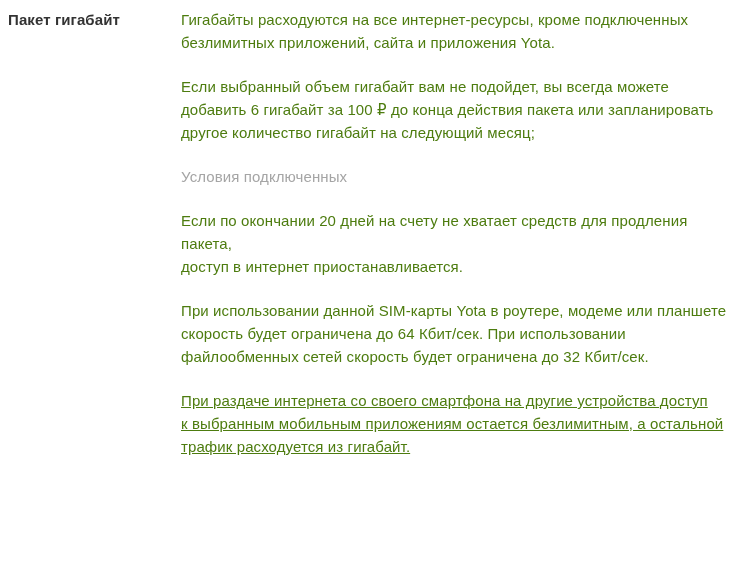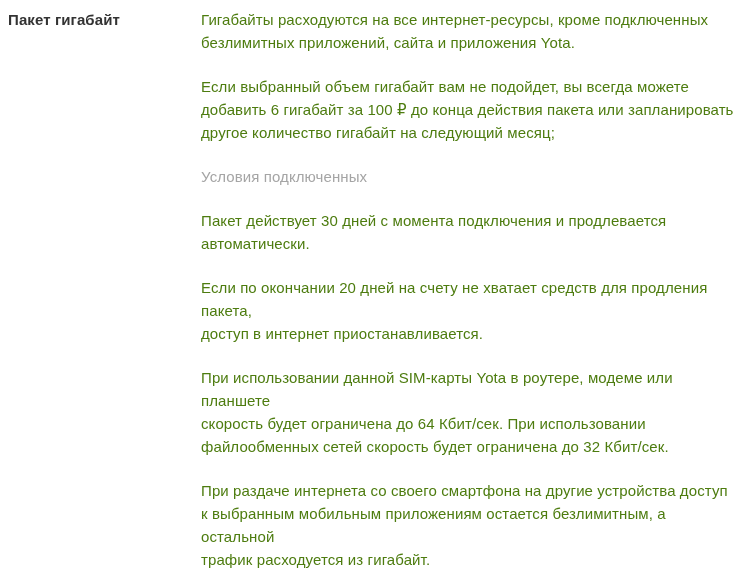--- a/index.html
+++ b/index.html
@@ -1,15 +1,15 @@
 <!DOCTYPE html>
 <html><head>
 <meta charset="utf-8">
 <style>
-  * { margin: 0; padding: 0; box-sizing: border-box; gap: 20px; }
+  * { margin: 0; padding: 0; box-sizing: border-box; }
   html, body {
     width: 744px;
     height: 583px;
     background: #ffffff;
     font-family: "Liberation Sans", "DejaVu Sans", sans-serif;
     overflow: hidden;
   }
   .row {
     display: flex;
     align-items: flex-start;
@@ -34,41 +34,39 @@
     padding-right: 10px;
   }
   .block {
     font-size: 15px;
     line-height: 23px;
     color: #4d7c0f;
     white-space: pre-line;
     margin-bottom: 21px;
     letter-spacing: 0.1px;
   }
-  .block:last-child { margin-bottom: 0; }
+  .block:last-child { margin-bottom: 0; text-decoration: underline; }
   .subheading {
     color: #a5a5a5;
   }
 </style>
 </head>
 <body>
 
 <div class="row">
   <div class="term-cell">
     <div class="term">Пакет гигабайт</div>
   </div>
   <div class="desc-cell">
     <div class="block">Гигабайты расходуются на все интернет-ресурсы, кроме подключенных
 безлимитных приложений, сайта и приложения Yota.</div>
     <div class="block">Если выбранный объем гигабайт вам не подойдет, вы всегда можете
 добавить 6 гигабайт за 100 ₽ до конца действия пакета или запланировать
 другое количество гигабайт на следующий месяц;</div>
     <div class="block subheading">Условия подключенных</div>
-    <div class="block">Пакет действует 30 дней с момента подключения и продлевается
-автоматически.</div>
     <div class="block">Если по окончании 20 дней на счету не хватает средств для продления пакета,
 доступ в интернет приостанавливается.</div>
     <div class="block">При использовании данной SIM-карты Yota в роутере, модеме или планшете
 скорость будет ограничена до 64 Кбит/сек. При использовании
 файлообменных сетей скорость будет ограничена до 32 Кбит/сек.</div>
     <div class="block">При раздаче интернета со своего смартфона на другие устройства доступ
 к выбранным мобильным приложениям остается безлимитным, а остальной
 трафик расходуется из гигабайт.</div>
   </div>
 </div>

